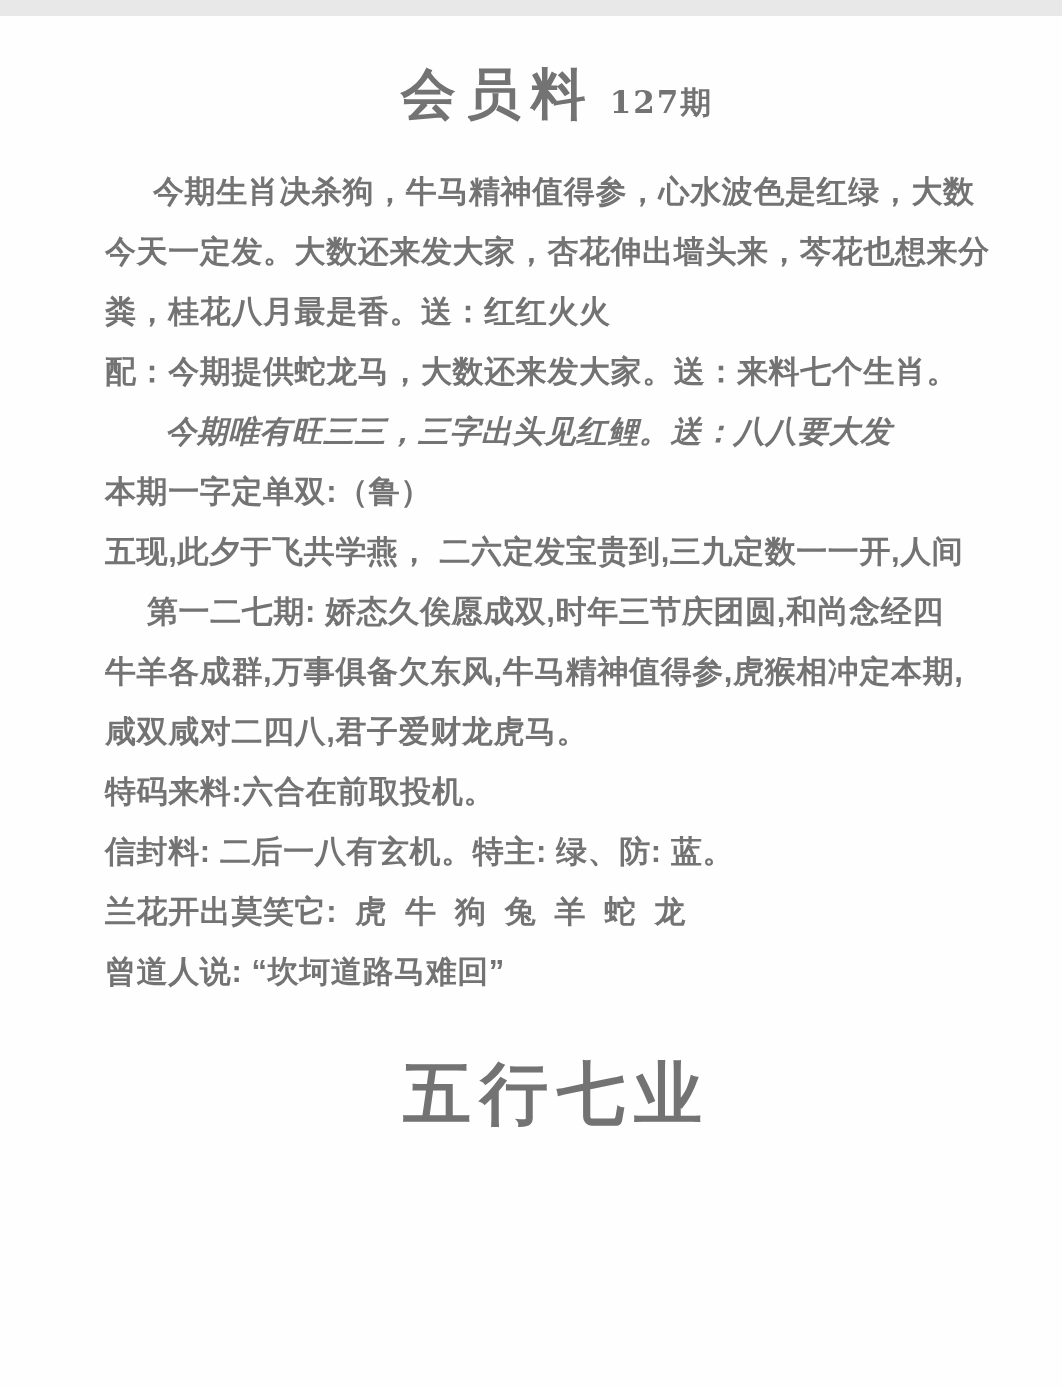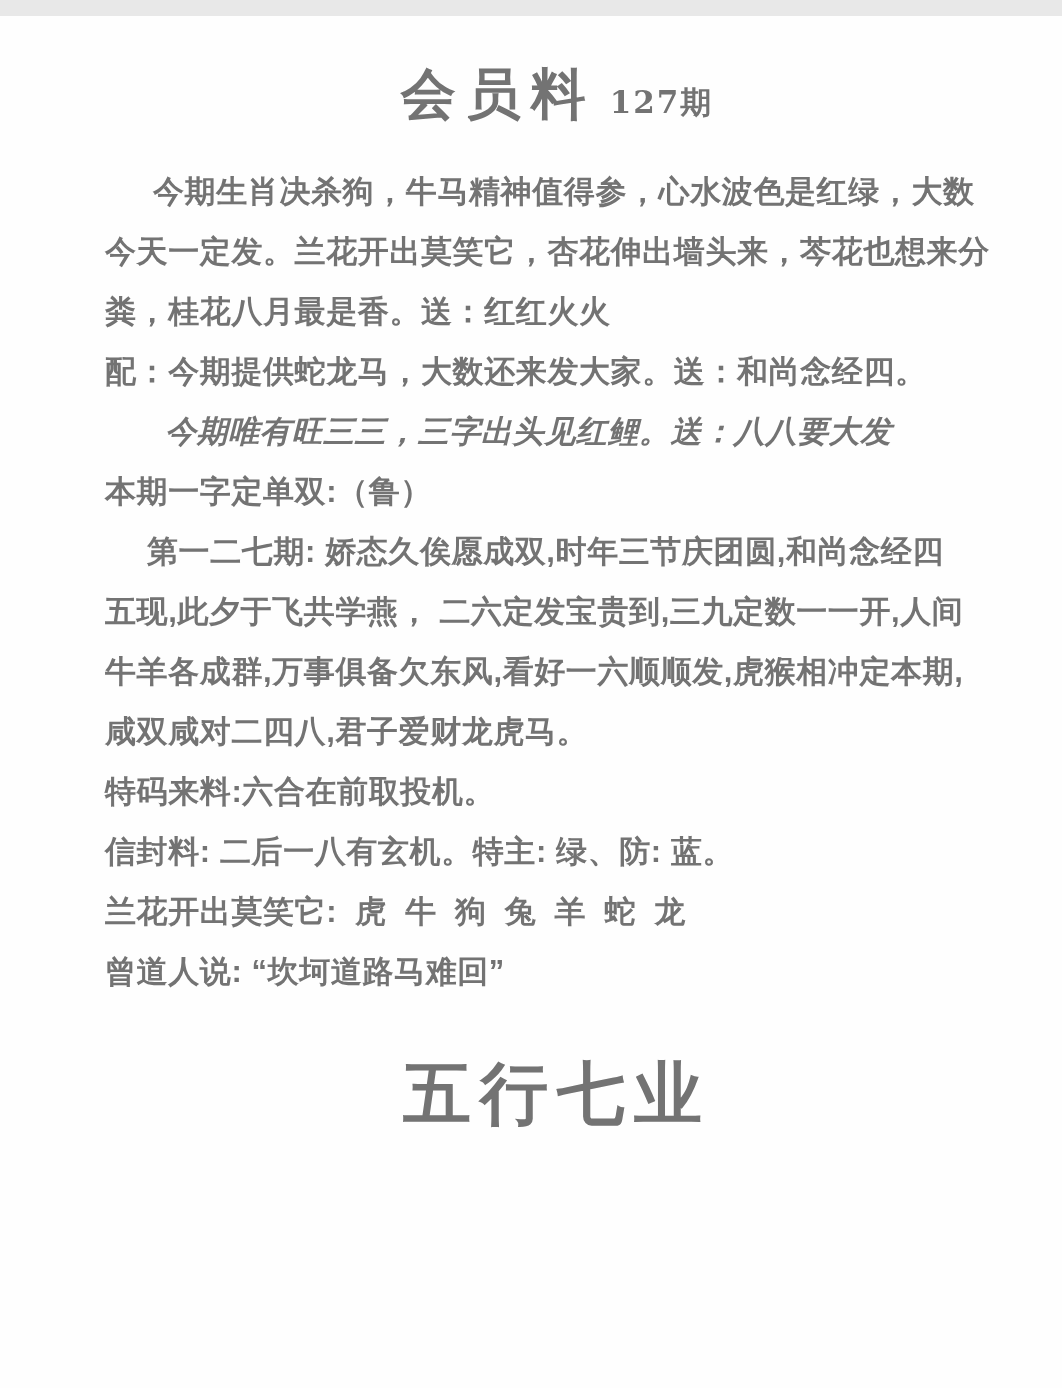--- a/index.html
+++ b/index.html
@@ -64,30 +64,30 @@
 </head>
 <body>
 
 <div class="page">
 
   <div class="section-title title-member">
     <span class="title-main">会员料</span><span class="title-issue">127期</span>
   </div>
 
   <div class="line ind-a">今期生肖决杀狗，牛马精神值得参，心水波色是红绿，大数</div>
-  <div class="line">今天一定发。兰花开出莫笑它，杏花伸出墙头来，芩花也想来分</div>
+  <div class="line">今天一定发。大数还来发大家，杏花伸出墙头来，芩花也想来分</div>
   <div class="line">粪，桂花八月最是香。送：红红火火</div>
-  <div class="line">配：今期提供蛇龙马，大数还来发大家。送：和尚念经四。</div>
+  <div class="line">配：今期提供蛇龙马，大数还来发大家。送：来料七个生肖。</div>
   <div class="line ind-b">今期唯有旺三三，三字出头见红鲤。送：八八要大发</div>
   <div class="line">本期一字定单双:（鲁）</div>
 
 
+  <div class="line">五现,此夕于飞共学燕， 二六定发宝贵到,三九定数一一开,人间</div>
   <div class="line ind-c">第一二七期: 娇态久俟愿成双,时年三节庆团圆,和尚念经四</div>
-  <div class="line">五现,此夕于飞共学燕， 二六定发宝贵到,三九定数一一开,人间</div>
-  <div class="line">牛羊各成群,万事俱备欠东风,看好一六顺顺发,虎猴相冲定本期,</div>
+  <div class="line">牛羊各成群,万事俱备欠东风,牛马精神值得参,虎猴相冲定本期,</div>
   <div class="line">咸双咸对二四八,君子爱财龙虎马。</div>
   <div class="line">特码来料:六合在前取投机。</div>
   <div class="line">信封料: 二后一八有玄机。特主: 绿、防: 蓝。</div>
   <div class="line zodiac">兰花开出莫笑它: 虎 牛 狗 兔 羊 蛇 龙</div>
   <div class="line">曾道人说: “坎坷道路马难回”</div>
 
   <div class="footer-banner">五行七业</div>
 
 </div>
 

